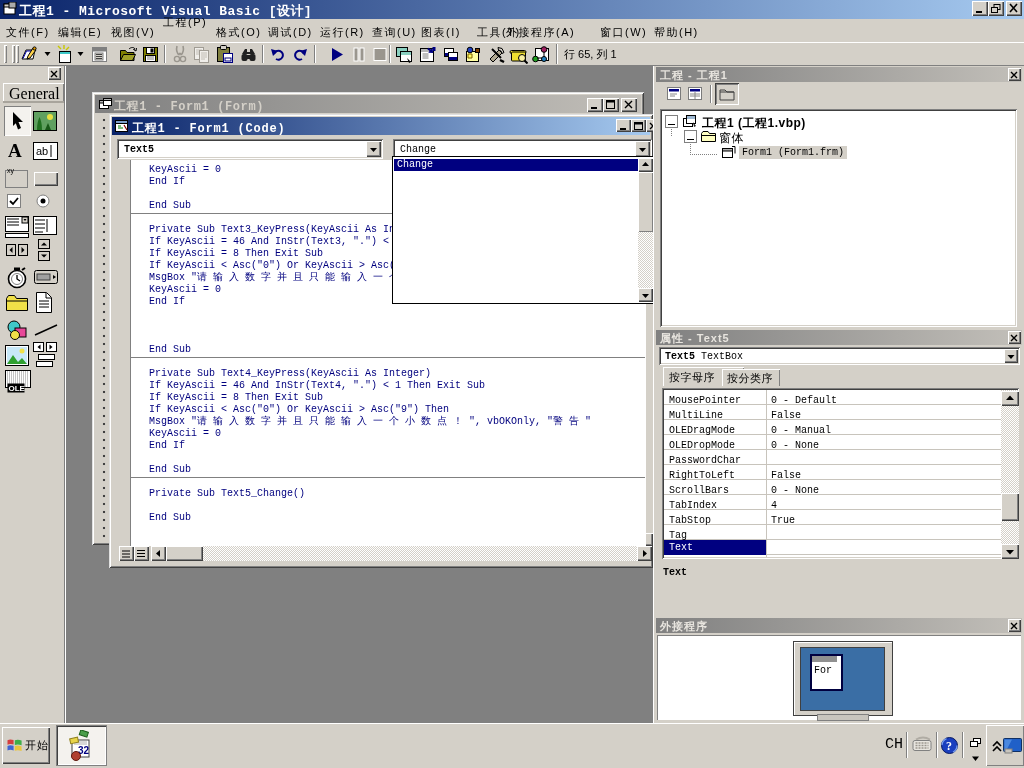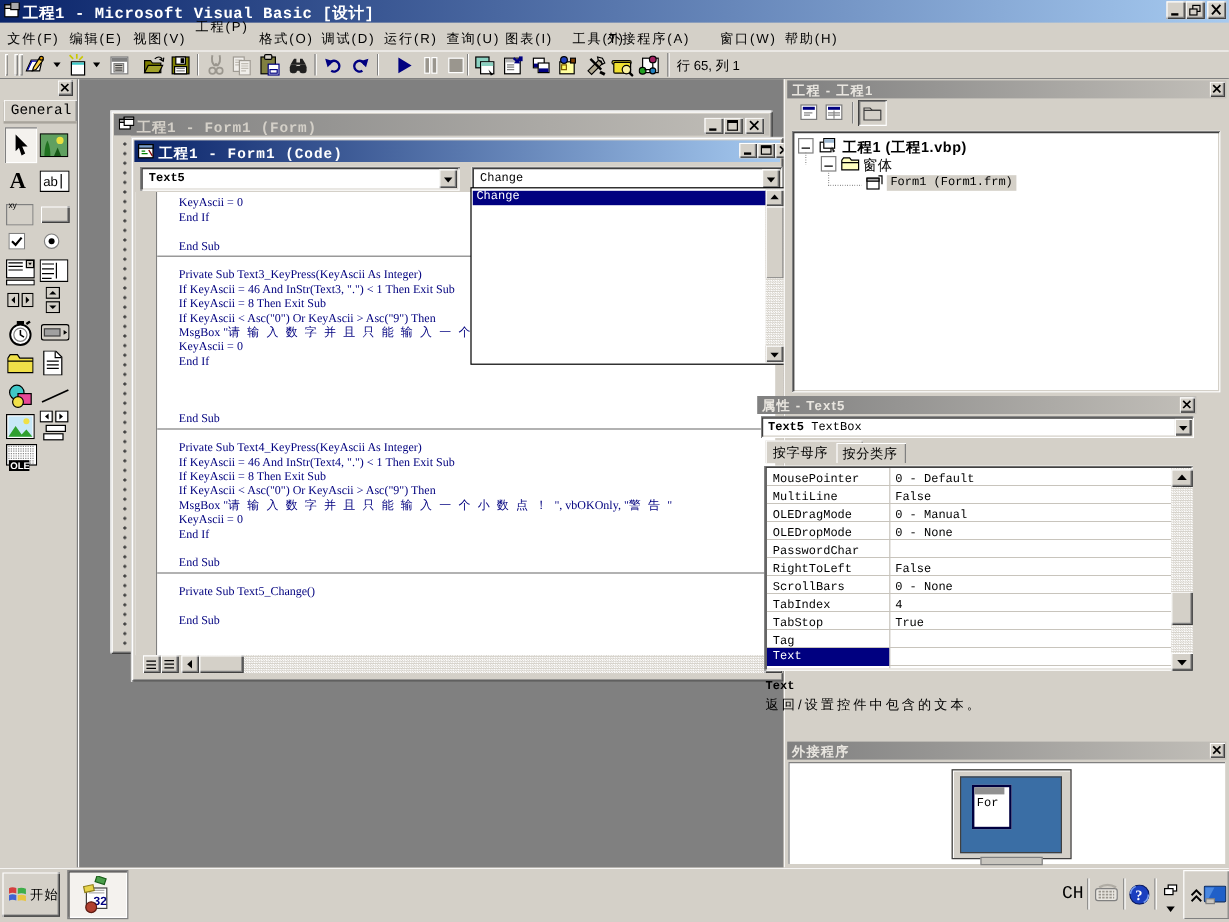--- a/index.html
+++ b/index.html
@@ -185,21 +185,21 @@
     </svg>
 </div>
 <div class="ab sep" style="left:556px;top:44px;height:20px"></div>
 <div class="ab t12" style="left:564px;top:47px">行 65, 列 1</div>
 
 <div class="ab" style="left:0;top:66px;width:66px;height:657px;background:#d4d0c8;box-shadow:inset -1px 0 0 #fff,inset -2px 0 0 #808080"></div>
 <div class="ab btn" style="left:48px;top:67px;width:13px;height:13px"><svg width="13" height="13">
       <path d="M3 3 L9 9 M9 3 L3 9" stroke="#000" stroke-width="1.4"></path>
     </svg></div>
 <div class="ab" style="left:3px;top:83px;width:61px;height:18px;background:#d4d0c8;box-shadow:inset 1px 1px 0 #fff,inset -1px 0 0 #808080,0 2px 0 #a8a49c">
-<div style="font-family:Liberation Mono, monospace;font-size:12px;padding:2px 14px 0 6px">General</div>
+<div style="font-family:Liberation Serif, serif;font-size:16px;padding:2px 14px 0 6px">General</div>
   </div>
 <div class="ab" id="toolbox" style="left:0;top:104px;width:66px;height:300px">
 <div class="ab" style="left:4px;top:2px;width:27px;height:30px;background:#f4f2ee;box-shadow:inset 1px 1px 0 #808080,inset -1px -1px 0 #fff"></div>
 <svg class="ab" style="left:12px;top:7px" width="12" height="19">
       <path d="M1 1 L11 11 L6.5 11 L9 17 L6 18.5 L3.8 12.2 L1 15 Z" fill="#000"></path>
     </svg>
 <svg class="ab" style="left:33px;top:7px" width="24" height="20">
       <rect x="0.5" y="0.5" width="23" height="19" fill="#60a060" stroke="#000"></rect>
       <circle cx="17" cy="6" r="3" fill="#e8e040"></circle>
       <path d="M4 19 c0-6 1-10 2.5-13 c1.5 3 2.5 7 2.5 13" fill="#207020"></path>
@@ -352,21 +352,21 @@
       <path d="M4 7 L11 7 L7.5 11 Z" fill="#000"></path>
     </svg></div>
 <div class="ab sunk" style="left:393px;top:139px;width:259px;height:20px"></div>
 <div class="ab mono" style="left:400px;top:144px;font-size:10px">Change</div>
 <div class="ab btn" style="left:635px;top:141px;width:15px;height:16px"><svg width="15" height="16">
       <path d="M4 7 L11 7 L7.5 11 Z" fill="#000"></path>
     </svg></div>
 
 <div class="ab" style="left:113px;top:160px;width:532px;height:386px;background:#fff"></div>
 <div class="ab" style="left:113px;top:160px;width:18px;height:386px;background:#d4d0c8;box-shadow:inset -1px 0 0 #808080"></div>
-<div class="ab" id="codetext" style="left:113px;top:160px;width:532px;height:386px;overflow:hidden;font-family:Liberation Serif, serif;font-size:10px;line-height:12px;color:#00007f;white-space:pre">
+<div class="ab" id="codetext" style="left:113px;top:160px;width:532px;height:386px;overflow:hidden;font-family:Liberation Mono, monospace;font-size:10px;line-height:12px;color:#00007f;white-space:pre">
 <div class="ab" style="left:36px;top:4px">KeyAscii = 0
 End If
 
 End Sub</div>
 <div class="ab" style="left:18px;top:53px;width:514px;height:1px;background:#808080"></div>
 <div class="ab" style="left:36px;top:64px">Private Sub Text3_KeyPress(KeyAscii As Integer)
 If KeyAscii = 46 And InStr(Text3, ".") &lt; 1 Then Exit Sub
 If KeyAscii = 8 Then Exit Sub
 If KeyAscii &lt; Asc("0") Or KeyAscii &gt; Asc("9") Then
 MsgBox "<span class="cj">请输入数字并且只能输入一个小数点！</span>", vbOKOnly, "<span class="cj">警告</span>"
@@ -468,21 +468,21 @@
         <path d="M1.5 6.5 h14" stroke="#000"></path>
       </svg></div>
 <div class="ab" style="left:66px;top:64px;font-size:12px;letter-spacing:0.5px;white-space:pre">窗体</div>
 <div class="ab" style="left:68px;top:79px;width:16px;height:15px"><svg width="16" height="15">
         <rect x="1.5" y="3.5" width="10" height="9" fill="#fff" stroke="#000"></rect>
         <rect x="1.5" y="3.5" width="10" height="2.5" fill="#b0b0b0" stroke="#000"></rect>
         <path d="M11 1.5 h3 v7" fill="none" stroke="#000"></path>
       </svg></div>
 <div class="ab mono" style="left:86px;top:80px;font-size:10px;background:#d4d0c8;padding:1px 3px;white-space:pre">Form1 (Form1.frm)</div>
 </div>
-<div class="ab" id="proppanel" style="left:628px;top:330px;width:371px;height:286px">
+<div class="ab" id="proppanel" style="left:653px;top:330px;width:371px;height:286px">
 <div class="ab tina" style="left:3px;top:0;width:366px;height:15px"></div>
 <div class="ab t12" style="left:7px;top:1px;color:#e8e5df;font-weight:bold;letter-spacing:1px">属性 - Text5</div>
 <div class="ab btn" style="left:355px;top:1px;width:13px;height:13px"><svg width="13" height="13">
         <path d="M3 3 L9 9 M9 3 L3 9" stroke="#000" stroke-width="1.4"></path>
       </svg></div>
 <div class="ab sunk" style="left:6px;top:17px;width:361px;height:18px;background:#fff"></div>
 <div class="ab mono" style="left:12px;top:21px;font-size:10px;white-space:pre"><b>Text5</b> TextBox</div>
 <div class="ab btn" style="left:351px;top:19px;width:14px;height:14px"><svg width="14" height="14">
         <path d="M3.5 6 L10.5 6 L7 10 Z" fill="#000"></path>
       </svg></div>
@@ -519,21 +519,20 @@
 </div>
 <div class="ab dith" style="left:348px;top:60px;width:18px;height:167px"></div>
 <div class="ab btn" style="left:348px;top:61px;width:18px;height:15px"><svg width="18" height="15">
         <path d="M9 4.5 L13 9 L5 9 Z" fill="#000"></path>
       </svg></div>
 <div class="ab btn" style="left:348px;top:163px;width:18px;height:28px"></div>
 <div class="ab btn" style="left:348px;top:214px;width:18px;height:15px"><svg width="18" height="15">
         <path d="M9 10.5 L13 6 L5 6 Z" fill="#000"></path>
       </svg></div>
 <div class="ab mono" style="left:10px;top:237px;font-size:10px;font-weight:bold">Text</div>
-<div class="ab t12" style="left:10px;top:250px;letter-spacing:2.5px">返回/设置控件中包含的文本。</div>
 </div>
 <div class="ab" id="laypanel" style="left:653px;top:616px;width:371px;height:107px">
 <div class="ab tina" style="left:3px;top:2px;width:366px;height:15px"></div>
 <div class="ab t12" style="left:7px;top:3px;color:#e8e5df;font-weight:bold;letter-spacing:1px">外接程序</div>
 <div class="ab btn" style="left:355px;top:3px;width:13px;height:13px"><svg width="13" height="13">
         <path d="M3 3 L9 9 M9 3 L3 9" stroke="#000" stroke-width="1.4"></path>
       </svg></div>
 <div class="ab sunk1" style="left:4px;top:19px;width:364px;height:85px;background:#fff"></div>
 <div class="ab" style="left:140px;top:25px;width:98px;height:73px;background:#d4d0c8;border:1px solid #404040;box-shadow:inset 1px 1px 0 #fff"></div>
 <div class="ab" style="left:147px;top:31px;width:83px;height:62px;background:#3a6ea5;border:1px solid #404040"></div>

